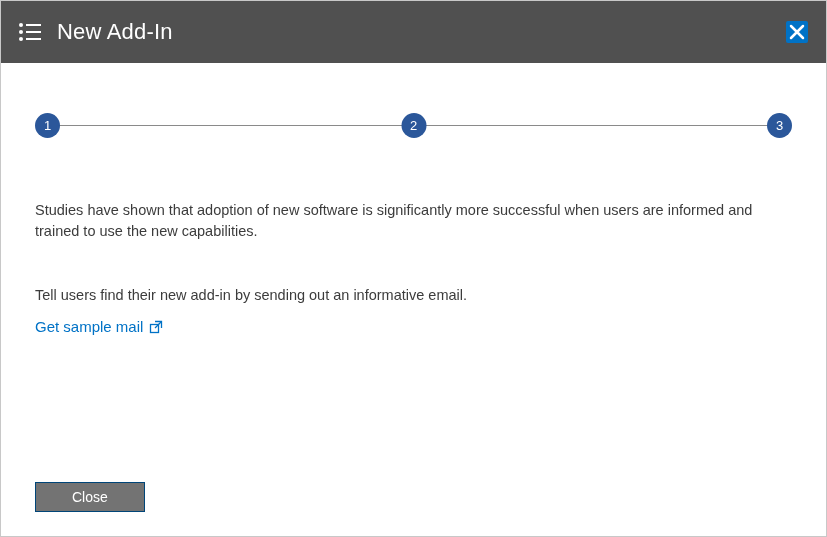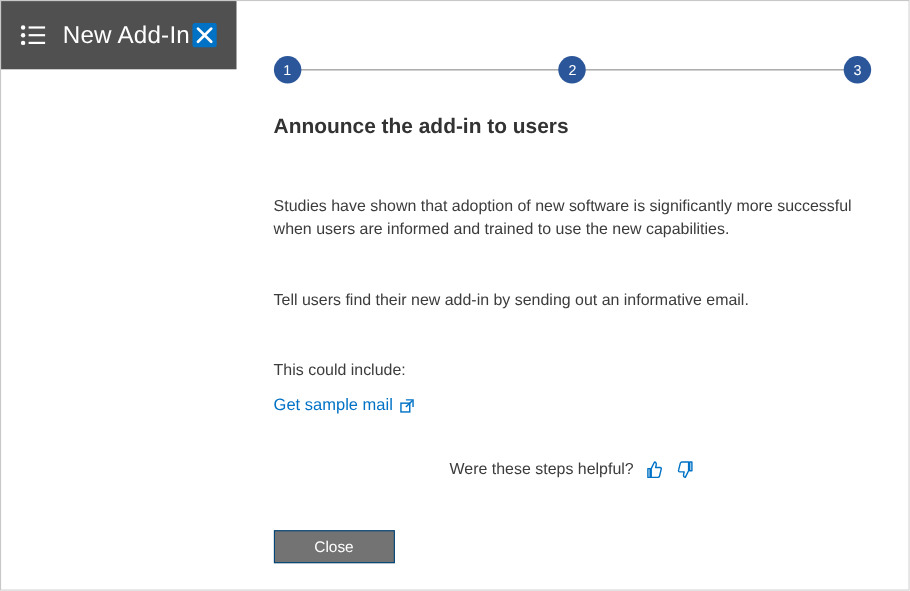--- a/index.html
+++ b/index.html
@@ -1,17 +1,17 @@
 <!DOCTYPE html>
 <html><head>
   <meta charset="utf-8">
   <style>
     * { box-sizing: border-box; margin: 0; padding: 0; }
     html, body { width: 827px; height: 537px; font-family: "Segoe UI", Arial, sans-serif; background: #ffffff; overflow: hidden; }
-    .window { width: 827px; height: 537px; border: 1px solid #c8c8c8; display: flex; flex-direction: row; }
+    .window { width: 827px; height: 537px; border: 1px solid #c8c8c8; display: flex; flex-direction: column; }
     .titlebar { background: #505050; height: 62px; display: flex; align-items: center; padding: 0 16px; color: #ffffff; }
     .titlebar .menu-icon { width: 26px; height: 26px; margin-right: 14px; display: flex; align-items: center; justify-content: center; }
     .titlebar .title { font-size: 22px; font-weight: 300; flex: 1; letter-spacing: 0.2px; }
     .titlebar .close-icon { width: 26px; height: 26px; display: flex; align-items: center; justify-content: center; cursor: pointer; }
     .content { flex: 1; padding: 50px 34px 24px 34px; display: flex; flex-direction: column; }
     .stepper { position: relative; height: 26px; margin: 0 0 28px 0; }
     .stepper-line { position: absolute; top: 12px; left: 12px; right: 12px; height: 1px; background: #8a8a8a; }
     .step { position: absolute; top: 0; width: 25px; height: 25px; border-radius: 50%; background: #2b579a; color: #ffffff; font-size: 13px; display: flex; align-items: center; justify-content: center; font-weight: 400; }
     .step.s1 { left: 0; }
     .step.s2 { left: 50%; transform: translateX(-50%); }
@@ -55,52 +55,37 @@
 
   <div class="content">
 
     <div class="stepper">
       <div class="stepper-line"></div>
       <div class="step s1">1</div>
       <div class="step s2">2</div>
       <div class="step s3">3</div>
     </div>
 
-    <div class="heading">Announce the add-in to users</div>
 
     <p class="para">Studies have shown that adoption of new software is significantly more successful when users are informed and trained to use the new capabilities.</p>
     <p class="para">Tell users find their new add-in by sending out an informative email.</p>
-    <p class="para">This could include:</p>
 
 
     <div class="link-row">
       <a class="link">
         <span>Get sample mail</span>
         <span class="ext-icon">
           <svg width="14" height="14" viewBox="0 0 14 14">
             <rect x="1.5" y="4.5" width="8" height="8" fill="none" stroke="#0072c6" stroke-width="1.3"></rect>
             <path d="M6 1.5 H12.5 V8" fill="none" stroke="#0072c6" stroke-width="1.3"></path>
             <path d="M12 2 L6 8" fill="none" stroke="#0072c6" stroke-width="1.3"></path>
           </svg>
         </span>
       </a>
     </div>
 
-    <div class="feedback">
-      <span>Were these steps helpful?</span>
-      <span class="thumb">
-        <svg width="18" height="18" viewBox="0 0 18 18">
-          <path d="M3 8 H5 V16 H3 Z M6 16 V8 L9 2 C10 2 11 3 10.5 5 L10 7 H14 C15 7 15.5 8 15 9 L13.5 15 C13.3 15.7 12.7 16 12 16 Z" fill="none" stroke="#0072c6" stroke-width="1.3" stroke-linejoin="round"></path>
-        </svg>
-      </span>
-      <span class="thumb">
-        <svg width="18" height="18" viewBox="0 0 18 18">
-          <path d="M15 10 H13 V2 H15 Z M12 2 V10 L9 16 C8 16 7 15 7.5 13 L8 11 H4 C3 11 2.5 10 3 9 L4.5 3 C4.7 2.3 5.3 2 6 2 Z" fill="none" stroke="#0072c6" stroke-width="1.3" stroke-linejoin="round"></path>
-        </svg>
-      </span>
-    </div>
 
     <div class="footer-row">
       <button class="close-button">Close</button>
     </div>
 
   </div>
 </div>
 
 </body></html>

